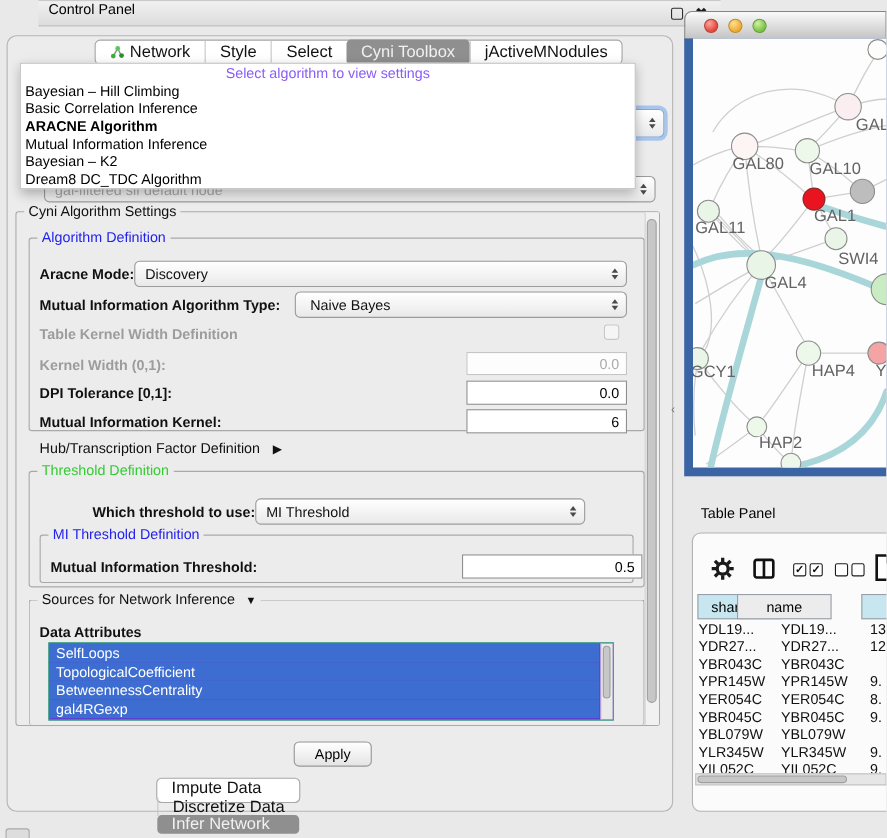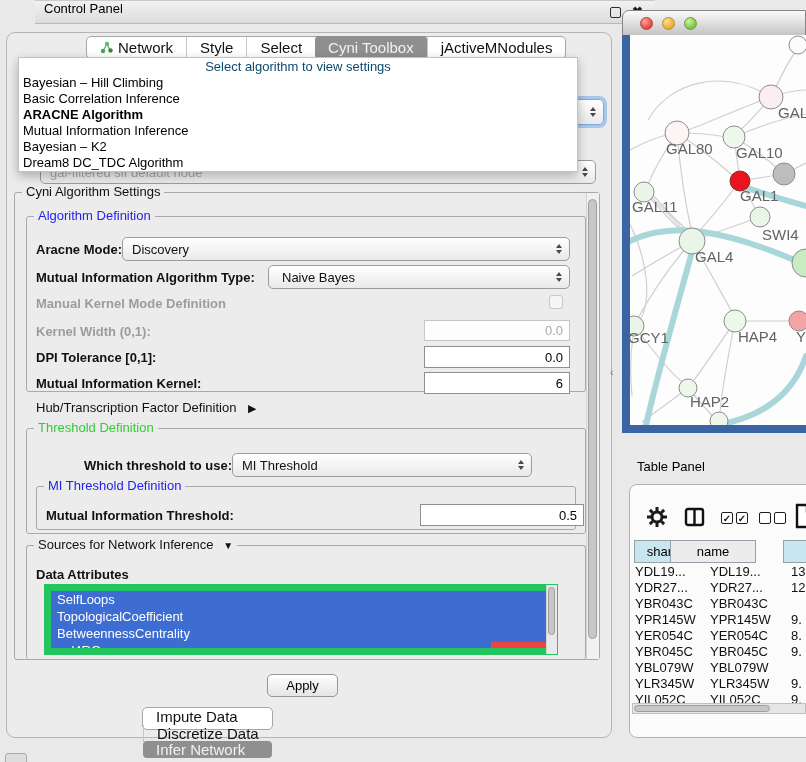--- a/index.html
+++ b/index.html
@@ -20,21 +20,21 @@
 
   .tabbar{position:absolute;display:flex;align-items:stretch;background:#fff;border:1px solid #a6a6a6;
     border-radius:5px;font-size:15px;height:23px;}
   .tab{display:flex;align-items:center;gap:5px;padding:0 13px;color:#111;border-left:1px solid #c6c6c6;white-space:nowrap;}
   .tab:first-child{border-left:none;}
   .tab.sel{background:#8f8f8f;color:#f1f1f1;border-left:none;border-radius:4px;margin:-1px 0;}
 
   
   .dd{position:absolute;left:18px;top:57px;width:560px;background:#fff;border:1px solid #c2c2c2;
       box-shadow:0 4px 10px rgba(0,0,0,.28);z-index:50;}
-  .dd-prompt{height:17px;line-height:17px;text-align:center;color:#0c4a6e;}
+  .dd-prompt{height:17px;line-height:17px;text-align:center;color:#8b5cf6;}
   .dd-item{height:16px;line-height:16px;padding-left:4px;color:#000;white-space:nowrap;}
   .dd-item.bold{font-weight:bold;}
 
   .combo{position:absolute;background:linear-gradient(#ffffff,#e9e9e9);border:1px solid #9c9c9c;border-radius:5px;
     display:flex;align-items:center;padding-left:9px;font-size:13px;color:#111;white-space:nowrap;}
   .spin{position:absolute;right:7px;top:50%;transform:translateY(-50%);display:flex;flex-direction:column;gap:2px;}
   .spin i{display:block;width:0;height:0;border-left:3.5px solid transparent;border-right:3.5px solid transparent;}
   .spin .up{border-bottom:4px solid #4a4a4a;}
   .spin .dn{border-top:4px solid #4a4a4a;}
 
@@ -45,21 +45,21 @@
   .lbl{position:absolute;font-size:13px;color:#111;white-space:nowrap;line-height:15px;}
   .b{font-weight:bold;}
   .dis{color:#9c9c9c;}
   .group{position:absolute;border:1px solid #a9a9a9;border-radius:3px;}
   .legend{position:absolute;background:#ececec;padding:0 4px;font-size:13px;line-height:14px;white-space:nowrap;z-index:2;}
   .blue{color:#2222ee;}
   .green{color:#33cc33;}
 
   .chk-dis{position:absolute;width:14px;height:14px;border:1px solid #c9c9c9;border-radius:3px;background:#f5f5f5;}
 
-  .attr-list{position:absolute;background:#ef4444;border:7px solid #22c55e;overflow:hidden;}
+  .attr-list{position:absolute;background:#6d28d9;border:1px solid #22c55e;overflow:hidden;}
   .attr-item{height:17px;line-height:17px;padding-left:6px;background:#3d6dd1;color:#fff;font-size:13px;}
   .sb-v{position:absolute;background:#f1f1f1;border-left:1px solid #d2d2d2;}
   .sb-thumb{position:absolute;background:#c7c7c7;border:1px solid #9e9e9e;border-radius:6px;}
 
   .btn{position:absolute;background:linear-gradient(#ffffff,#e4e4e4);border:1px solid #979797;border-radius:5px;
     font-size:13px;display:flex;align-items:center;justify-content:center;color:#000;}
 
   
   .net-titlebar{position:absolute;left:622px;top:10px;width:184px;height:26px;
     background:linear-gradient(#fafafa,#c4c4c4);border:1px solid #868686;border-radius:7px 0 0 0;}
@@ -170,21 +170,21 @@
 
   <div class="lbl b" style="left:36px;top:270px;">Mutual Information Algorithm Type:</div>
   <div class="combo" style="left:268px;top:265px;width:302px;height:24px;padding-left:13px;">
     <span>Naive Bayes</span>
     <span class="spin">
         <i class="up"></i>
         <i class="dn"></i>
       </span>
   </div>
 
-  <div class="lbl b dis" style="left:36px;top:296px;">Manual Kernel Mode Definition</div>
+  <div class="lbl b dis" style="left:36px;top:296px;">Table Kernel Width Definition</div>
   <div class="chk-dis" style="left:549px;top:295px;"></div>
 
   <div class="lbl b dis" style="left:36px;top:324px;">Kernel Width (0,1):</div>
   <div class="field dis" style="left:424px;top:320px;width:146px;height:21px;">
     <span>0.0</span>
   </div>
 
   <div class="lbl b" style="left:36px;top:350px;">DPI Tolerance [0,1]:</div>
   <div class="field" style="left:424px;top:346px;width:146px;height:22px;">
     <span>0.0</span>
@@ -223,21 +223,21 @@
   <div class="legend" style="left:34px;top:538px;">
     <span>Sources for Network Inference</span>
     <span style="font-size:10px;margin-left:6px;">▼</span>
   </div>
   <div class="lbl b" style="left:36px;top:567px;">Data Attributes</div>
 
   <div class="attr-list" style="left:44px;top:584px;width:514px;height:71px;">
     <div class="attr-item" style="width:500px;">SelfLoops</div>
     <div class="attr-item" style="width:500px;">TopologicalCoefficient</div>
     <div class="attr-item" style="width:500px;">BetweennessCentrality</div>
-    <div class="attr-item" style="width:440px;">gal4RGexp</div>
+    <div class="attr-item" style="width:500px;">gal4RGexp</div>
   </div>
   <div class="sb-v" style="left:546px;top:585px;width:11px;height:69px;background:#e9e9e9;">
     <div class="sb-thumb" style="left:1px;top:2px;width:7px;height:48px;"></div>
   </div>
 
   <div class="btn" style="left:267px;top:674px;width:71px;height:23px;">
     <span>Apply</span>
   </div>
 
   <div class="tabbar" style="left:142px;top:707px;flex-direction:column;">

